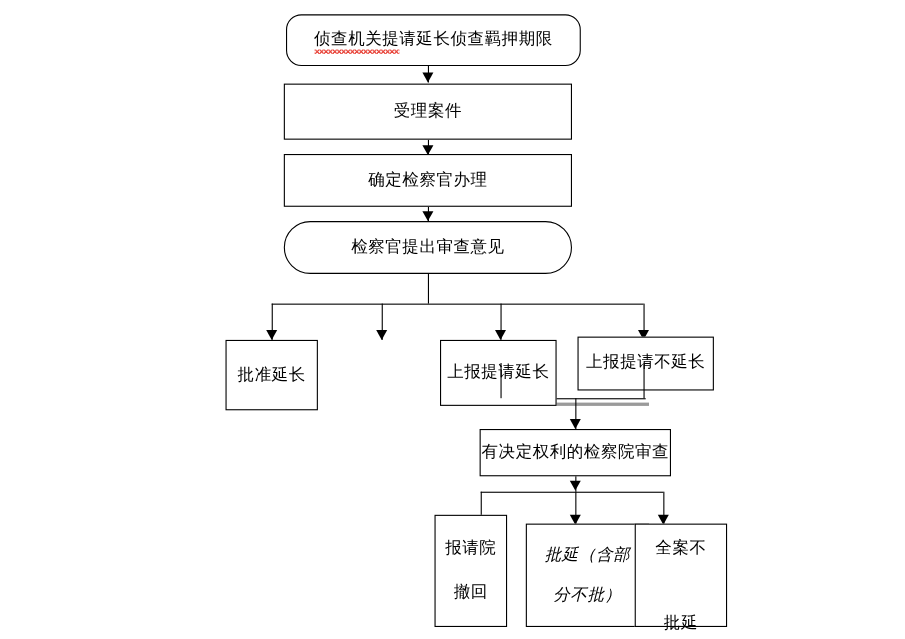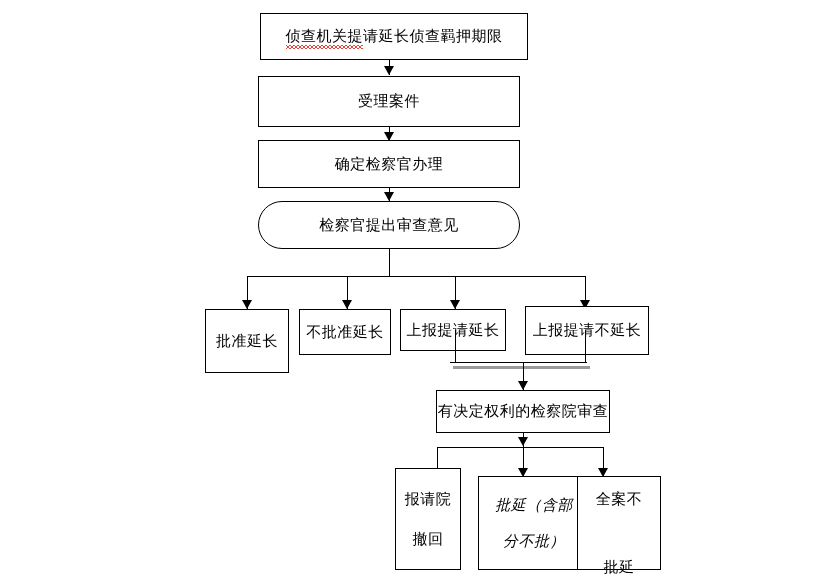--- a/index.html
+++ b/index.html
@@ -89,21 +89,21 @@
     border-right: 5px solid transparent;
     border-top: 9px solid #000000;
     z-index: 2;
   }
 </style>
 </head>
 <body>
 
 <div id="canvas">
 
-  <div class="node" style="left:260px; top:13px; width:268px; height:47px;">
+  <div class="node" style="left:260px; top:13px; width:268px; height:47px;border-radius:14px;">
     <span class=""><span class="spell">侦查机关提</span><span>请延长侦查羁押期限</span></span>
   </div>
 
   <div class="vline" style="left:389px; top:60px; height:15px;"></div>
   <div class="arrowhead" style="left:384px; top:66px;"></div>
 
   <div class="node" style="left:258px; top:76px; width:262px; height:51px;align-items:center;">
     <span>受理案件</span>
   </div>
 
@@ -134,25 +134,22 @@
   <div class="vline" style="left:455px; top:276px; height:33px;"></div>
   <div class="arrowhead" style="left:450px; top:300px;"></div>
 
   <div class="vline" style="left:585px; top:276px; height:33px;"></div>
   <div class="arrowhead" style="left:580px; top:300px;"></div>
 
   <div class="node" style="left:205px; top:309px; width:84px; height:64px;">
     <span>批准延长</span>
   </div>
 
-  <div class="node" style="left:299px; top:309px; width:92px; height:46px;">
-    <span>不批准延长</span>
-  </div>
 
-  <div class="node" style="left:400px; top:309px; width:106px; height:42px;">
+  <div class="node" style="left:400px; top:309px; width:106px; height:60px;">
     <span>上报提请延长</span>
   </div>
 
   <div class="node" style="left:525px; top:306px; width:124px; height:49px;">
     <span>上报提请不延长</span>
   </div>
 
   <div class="vline" style="left:455px; top:330px; height:32px; z-index:4;"></div>
   <div class="vline" style="left:585px; top:330px; height:32px; z-index:4;"></div>
 

